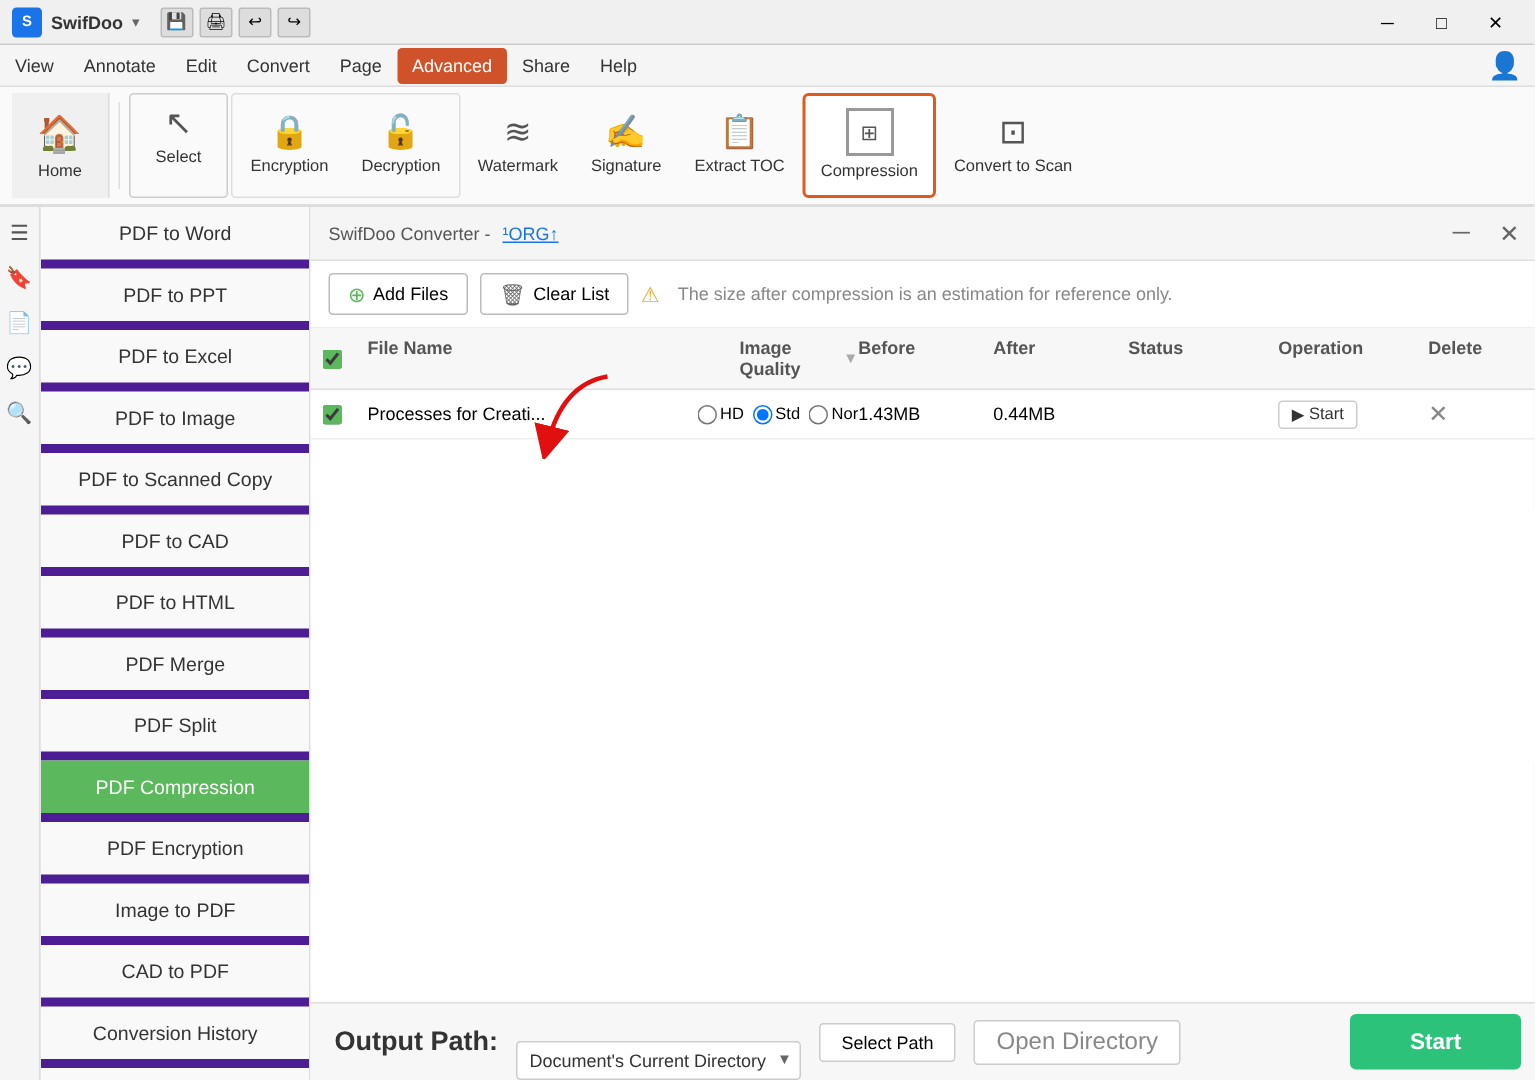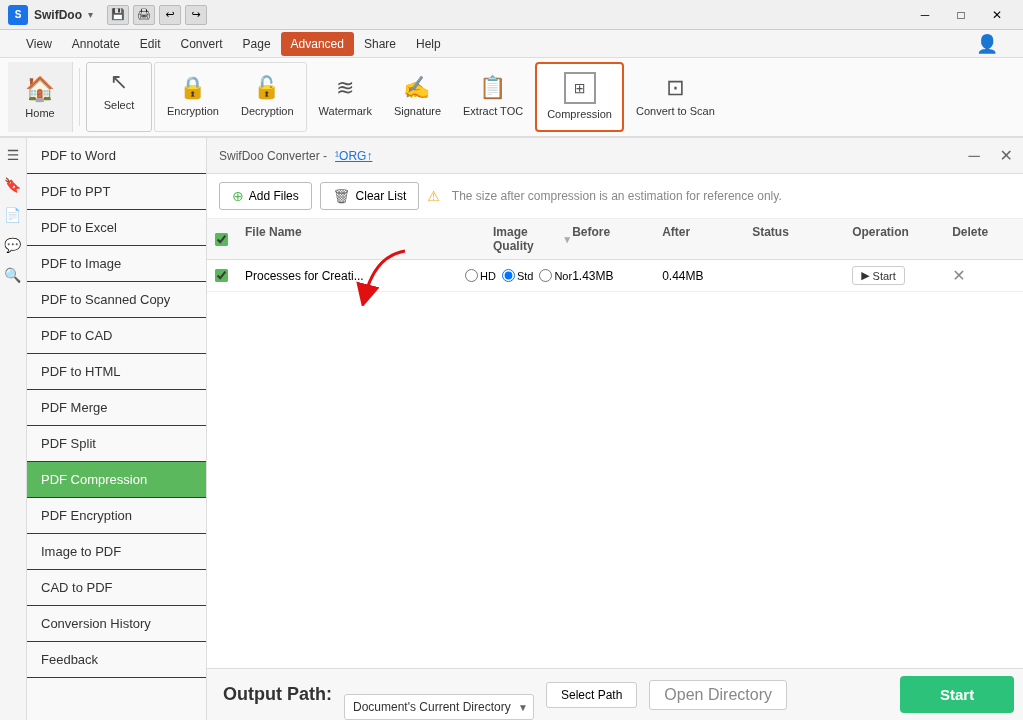--- a/index.html
+++ b/index.html
@@ -24,21 +24,21 @@
     .window-controls { display: flex; gap: 0; }
     .win-btn { width: 36px; height: 30px; display: flex; align-items: center; justify-content: center; cursor: pointer; font-size: 12px; }
 
     
     .menu-bar {
       height: 28px;
       background: #f5f5f5;
       display: flex;
       align-items: center;
       border-bottom: 1px solid #ddd;
-      padding: 0 16px;
+      padding: 0 0;
     }
     .menu-item {
       padding: 4px 10px;
       font-size: 12px;
       color: #333;
       cursor: pointer;
       border-radius: 3px;
       height: 24px;
       display: flex;
       align-items: center;
@@ -96,21 +96,22 @@
       background: #f9f9f9;
       border-right: 1px solid #ddd;
       overflow-y: auto;
       flex-shrink: 0;
     }
     .sidebar-item {
       padding: 10px 14px;
       font-size: 13px;
       color: #333;
       cursor: pointer;
-      border-bottom: 1px solid #4c1d95;
+      border-bottom: 6px solid #4c1d95;
+      text-align: center;
     }
     .sidebar-item.active { background: #5cb85c; color: white; }
 
     
     .content-area {
       flex: 1;
       display: flex;
       flex-direction: column;
       background: white;
       position: relative;

